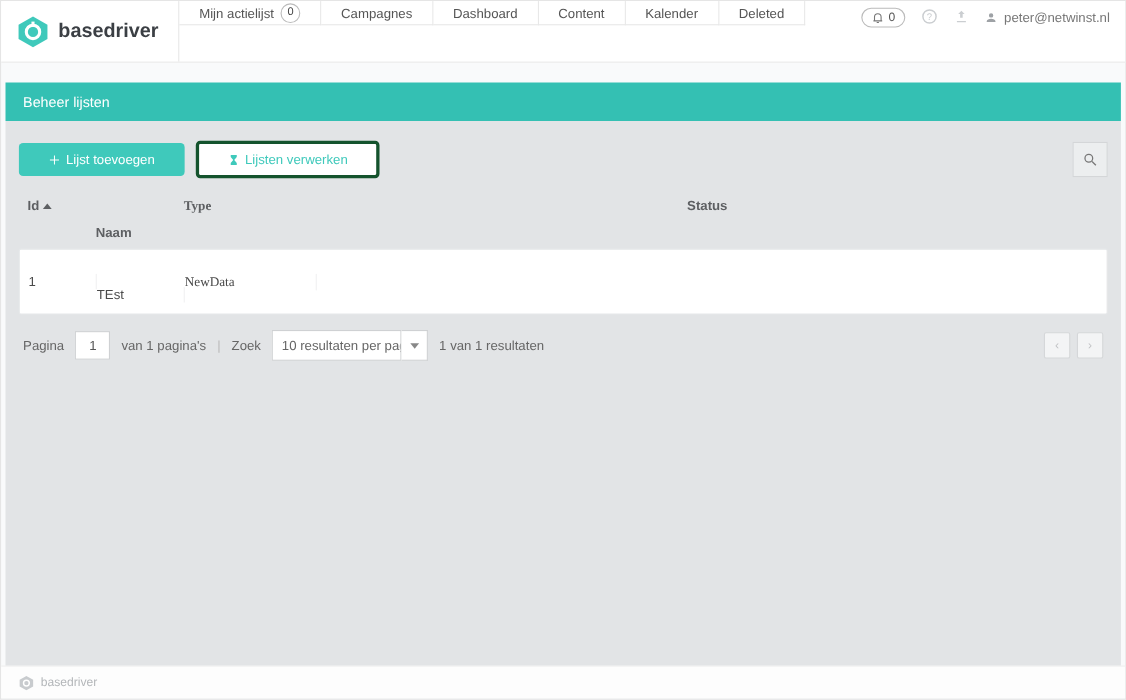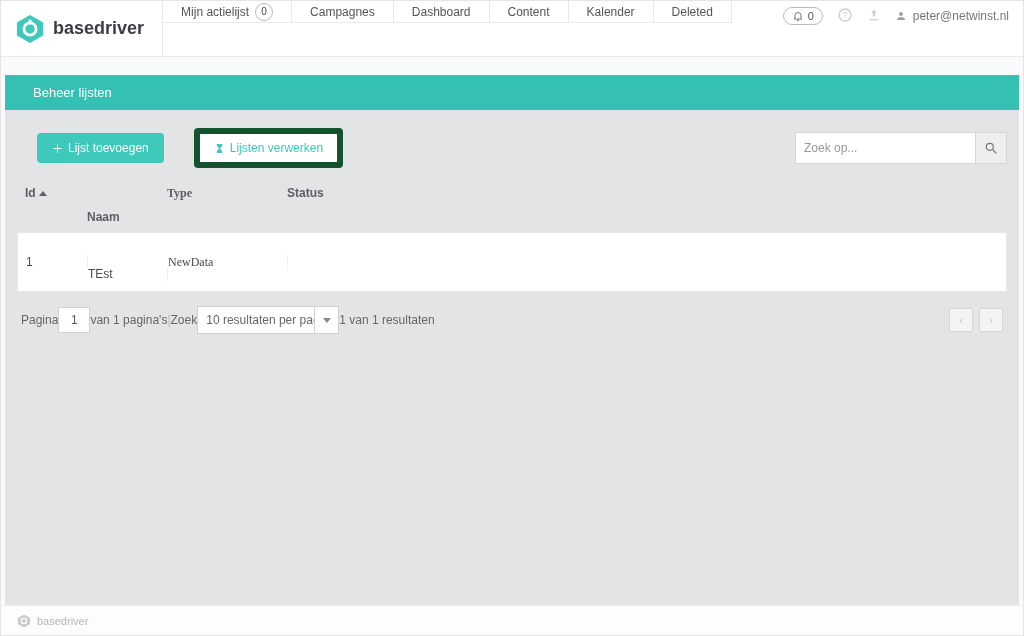--- a/index.html
+++ b/index.html
@@ -104,21 +104,21 @@
       font-size: 12px;
       color: #777;
       cursor: pointer;
     }
     
     .page-titlebar {
       background: #34c0b3;
       color: #fff;
       font-size: 13px;
       font-weight: 500;
-      padding: 10px 28px;
+      padding: 10px 16px;
       margin: 18px 4px 0 4px;
     }
     
     .content {
       flex: 1;
       background: #e2e4e6;
       margin: 0 4px 0 4px;
       padding: 18px 12px 12px 12px;
       position: relative;
       overflow: auto;
@@ -127,35 +127,34 @@
       display: flex;
       align-items: center;
       gap: 10px;
       margin-bottom: 14px;
     }
     .btn {
       display: inline-flex;
       align-items: center;
       gap: 5px;
       font-size: 12px;
-      padding: 7px 14px;
+      padding: 7px 26px;
       border-radius: 4px;
       cursor: pointer;
       border: 1px solid transparent;
       font-weight: 500;
-      margin-left: 20px;
     }
     .btn-primary {
       background: #3fc9bb;
       color: #fff;
     }
     .btn-outline {
       background: #fff;
       color: #3fc9bb;
-      border: 6px solid #14532d;
+      border: 3px solid #14532d;
     }
     .search-wrap {
       margin-left: auto;
       display: flex;
     }
     .search-input {
       width: 180px;
       height: 32px;
       border: 1px solid #d4d6d8;
       border-right: none;
@@ -180,21 +179,21 @@
     .table-head {
       display: flex;
       padding: 4px 8px 8px 8px;
       font-size: 12px;
       color: #5d5f62;
       font-weight: 600;
     }
     .col-id { width: 62px; }
     .col-name { width: 80px; margin-top: 24px; }
     .col-type { width: 120px; font-family: Liberation Serif, serif; }
-    .col-status { flex: 1; }
+    .col-status { flex: 1; text-align: center; }
     .sort-caret {
       display: inline-block;
       width: 0; height: 0;
       border-left: 4px solid transparent;
       border-right: 4px solid transparent;
       border-bottom: 5px solid #5d5f62;
       margin-left: 3px;
       vertical-align: middle;
     }
     .table-body {
@@ -207,21 +206,21 @@
       align-items: center;
       padding: 10px 8px;
       font-size: 12px;
       color: #4a4a4a;
     }
     .cell-border { border-right: 1px solid #f0f1f2; }
     
     .pagination {
       display: flex;
       align-items: center;
-      gap: 0;
+      gap: 10px;
       padding: 14px 4px 0 4px;
       font-size: 12px;
       color: #666;
     }
     .page-input {
       width: 32px;
       height: 26px;
       border: 1px solid #cfd1d3;
       text-align: center;
       font-size: 12px;
@@ -367,21 +366,20 @@
         </svg>
       <span>Lijst toevoegen</span>
     </div>
     <div class="btn btn-outline">
       <svg width="11" height="13" viewBox="0 0 24 24">
           <path fill="#3fc9bb" d="M6 2h12v4l-5 6 5 6v4H6v-4l5-6-5-6V2z"></path>
         </svg>
       <span>Lijsten verwerken</span>
     </div>
     <div class="search-wrap">
-      <input class="search-input" placeholder="Zoek op..." style="">
       <div class="search-btn">
         <svg width="14" height="14" viewBox="0 0 24 24">
             <circle cx="10" cy="10" r="6" fill="none" stroke="#777" stroke-width="2"></circle>
             <line x1="15" y1="15" x2="21" y2="21" stroke="#777" stroke-width="2"></line>
           </svg>
       </div>
     </div>
   </div>
 
   <div class="table-head">

